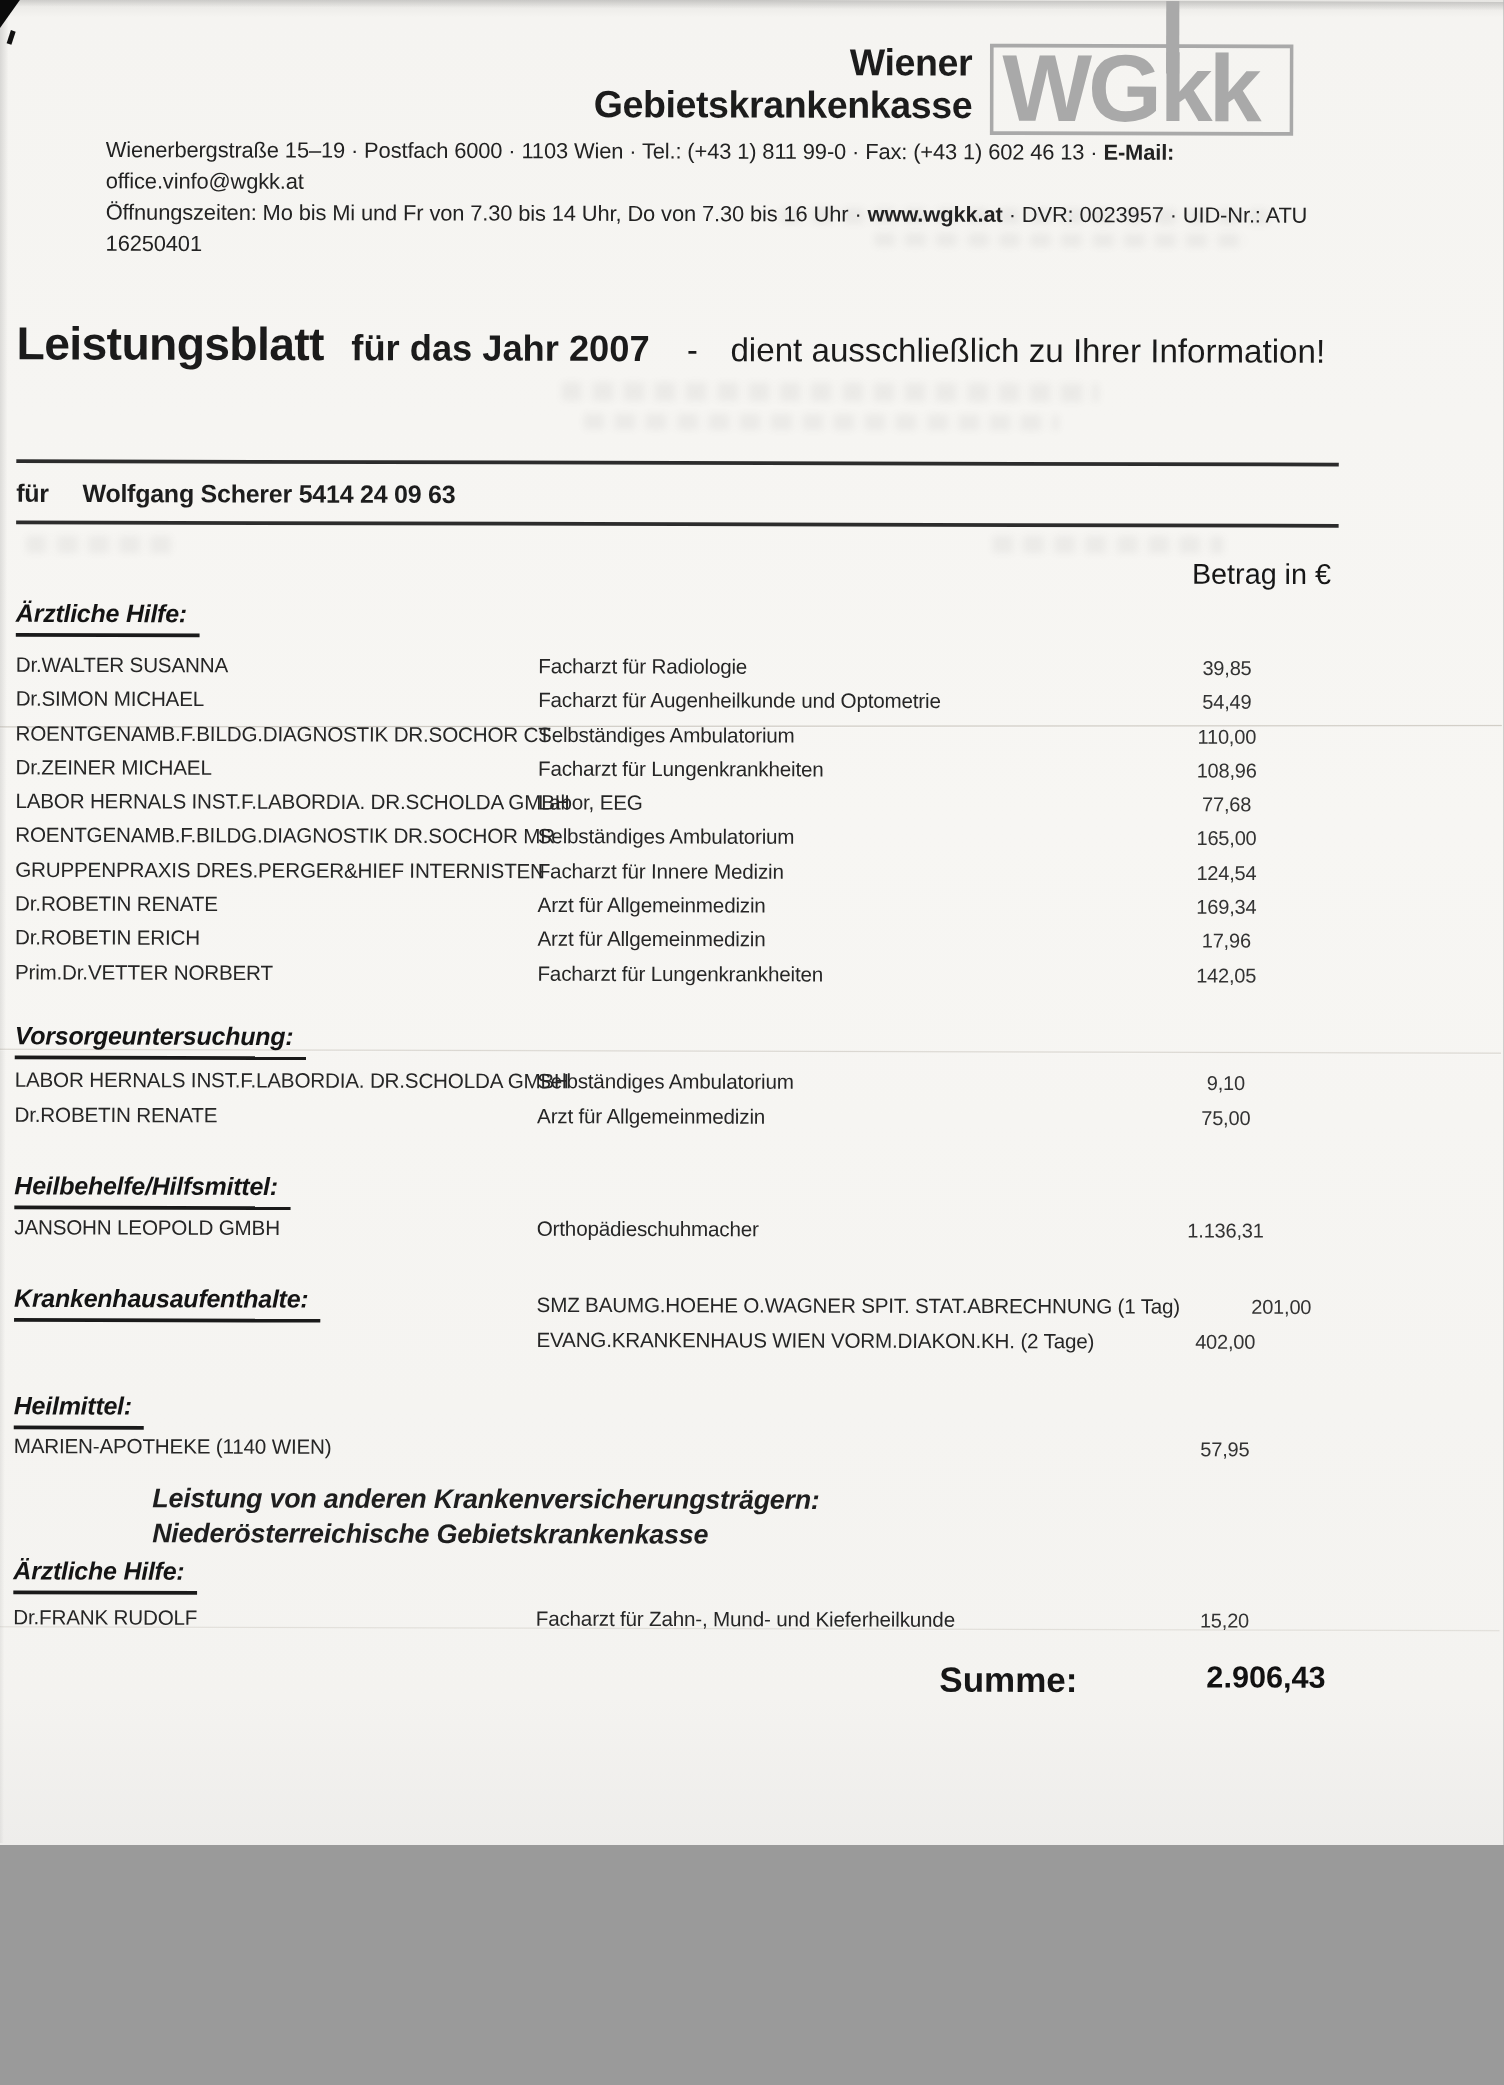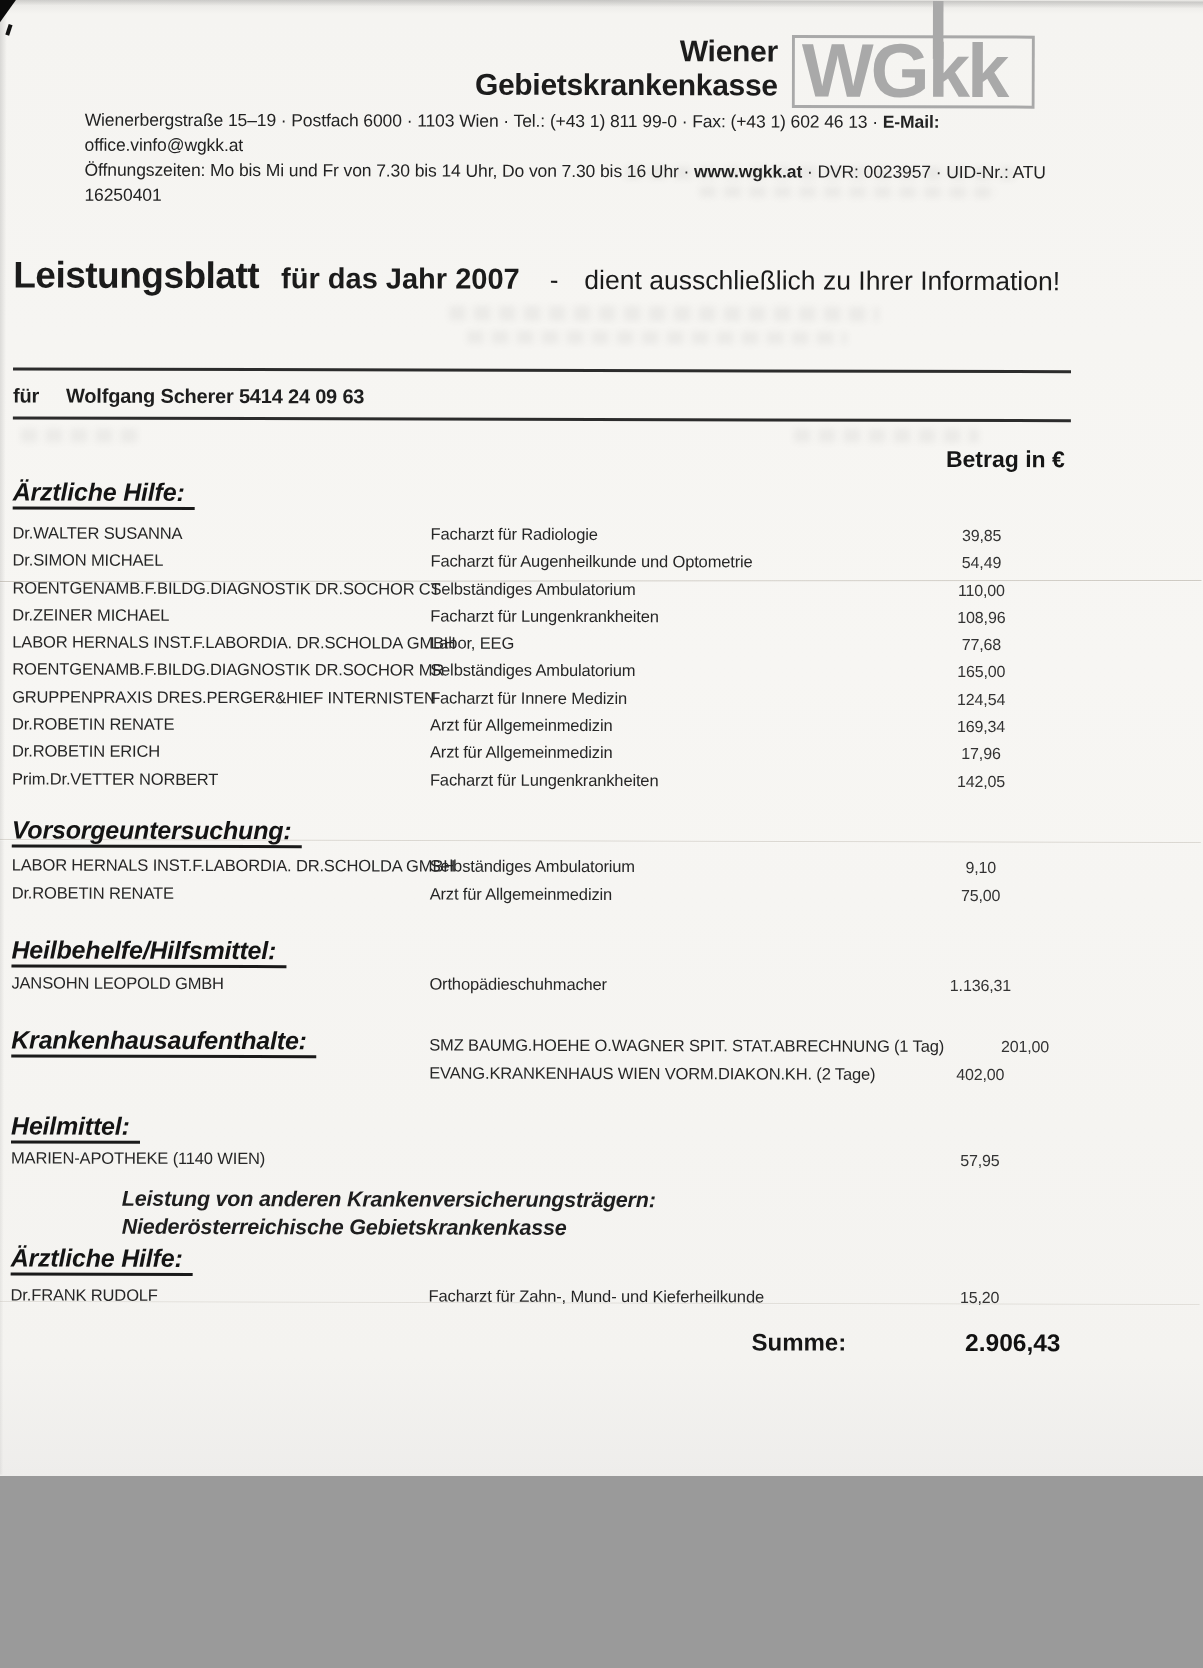--- a/index.html
+++ b/index.html
@@ -31,41 +31,41 @@
   .title{position:absolute;top:256px;left:14px;display:flex;align-items:baseline;color:#1b1b1b;white-space:nowrap;}
   .title .main{font-size:37px;font-weight:700;letter-spacing:-.5px;}
   .title .year{font-size:29px;font-weight:700;margin-left:22px;}
   .title .dash{font-size:26px;margin-left:30px;}
   .title .note{font-size:26.5px;margin-left:26px;}
 
   .rule{position:absolute;left:14px;width:1058px;height:3px;background:#2c2c2c;}
   #rule1{top:369px;} #rule2{top:418px;}
   .recipient{position:absolute;top:386px;left:14px;font-size:20px;font-weight:700;color:#1d1d1d;letter-spacing:-.2px;}
   .recipient .name{margin-left:27px;}
-  .amount-header{position:absolute;top:445px;left:866px;width:200px;text-align:right;font-size:23px;font-weight:700;color:#161616;}
+  .amount-header{position:absolute;top:445px;left:866px;width:200px;text-align:right;font-size:23px;font-weight:400;color:#161616;}
 
   
   .sec{position:absolute;left:14px;width:1058px;}
-  .sec h2{margin:0;font-size:25px;font-style:italic;font-weight:700;color:#141414;display:inline-block;
+  .sec h2{margin:0;font-size:20px;font-style:italic;font-weight:700;color:#141414;display:inline-block;
           border-bottom:3px solid #1a1a1a;padding:0 10px 2px 0;line-height:26px;letter-spacing:-.2px;}
   .row{display:grid;grid-template-columns:418px 1fr 170px;align-items:baseline;height:var(--rh,27px);
        font-size:16.5px;color:#262626;letter-spacing:-.15px;white-space:nowrap;}
   .row .amt{text-align:center;padding-right:8px;font-size:16px;color:#333;}
   .s1{top:480px}.s1 .rows{margin-top:14px}.s1 .row{--rh:27.3px}
   .s2{top:818px}.s2 .rows{margin-top:8px}.s2 .row{--rh:28px}
   .s3{top:938px}.s3 .rows{margin-top:6px}
   .s4{top:1028px}.s4 h2{position:absolute;top:0;left:0}.s4 .rows{padding-top:8px}.s4 .row{--rh:28px}
   .s5{top:1114px}.s5 .rows{margin-top:5px}
   .s6{top:1246px}.s6 .rows{margin-top:10px}
 
   .note-block{position:absolute;top:1186px;left:125px;font-size:21.5px;font-weight:700;font-style:italic;
               line-height:28px;color:#1e1e1e;letter-spacing:-.2px;}
 
   .summary{position:absolute;top:1328px;left:14px;width:1058px;height:34px;}
-  .summary .label{position:absolute;left:741px;font-size:24px;font-weight:700;color:#161616;}
+  .summary .label{position:absolute;left:741px;font-size:28px;font-weight:700;color:#161616;}
   .summary .value{position:absolute;right:8px;font-size:24.5px;font-weight:700;color:#111;}
 
   .page-num{position:absolute;top:1616px;left:513px;font-size:17px;color:#2f2f2f;}
 </style>
 </head>
 <body>
 
 <div class="page">
   <div class="tilt">
 

